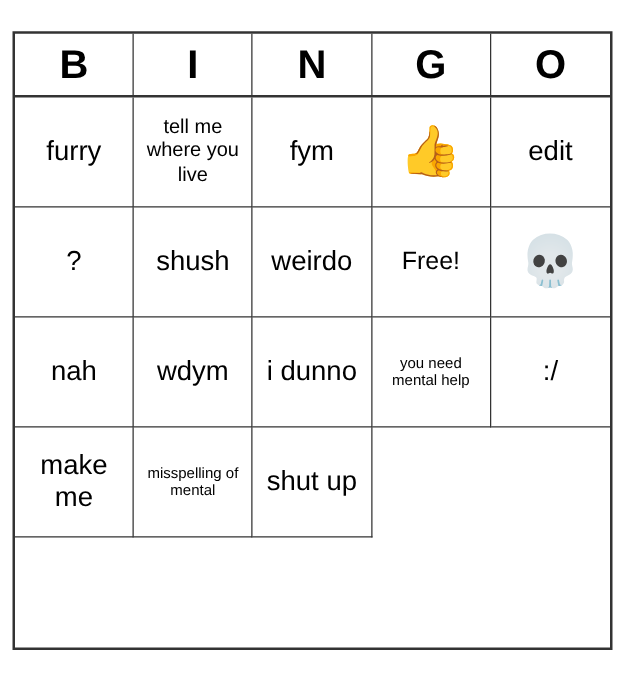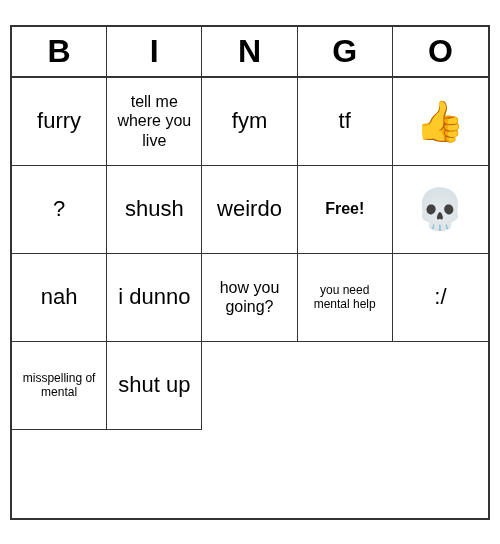--- a/index.html
+++ b/index.html
@@ -74,22 +74,22 @@
       font-size: 40px;
       line-height: 1;
     }
 
     .bingo-cell.large-text {
       font-size: 22px;
       font-weight: normal;
     }
 
     .bingo-cell.free {
-      font-size: 16px;
-      font-weight: bold;
+      font-size: 20px;
+      font-weight: normal;
     }
 
     .bingo-cell.small-text {
       font-size: 12px;
     }
 
     .bingo-cell.medium-text {
       font-size: 16px;
     }
   </style>
@@ -109,25 +109,25 @@
     <div class="bingo-cell large-text">
         <span>furry</span>
       </div>
     <div class="bingo-cell medium-text">
         <span>tell me where you live</span>
       </div>
     <div class="bingo-cell large-text">
         <span>fym</span>
       </div>
 
-    <div class="bingo-cell large-text">
-        <span>tf</span>
-      </div>
     <div class="bingo-cell">
         <span class="emoji">👍</span>
+      </div>
+    <div class="bingo-cell large-text">
+        <span>edit</span>
       </div>
     <div class="bingo-cell large-text">
         <span>?</span>
       </div>
 
     <div class="bingo-cell large-text">
         <span>shush</span>
       </div>
     <div class="bingo-cell large-text">
         <span>weirdo</span>
@@ -136,31 +136,34 @@
         <span>Free!</span>
       </div>
     <div class="bingo-cell">
         <span class="emoji">💀</span>
       </div>
     <div class="bingo-cell large-text">
         <span>nah</span>
       </div>
 
     <div class="bingo-cell large-text">
+        <span>wdym</span>
+      </div>
+    <div class="bingo-cell large-text">
         <span>i dunno</span>
-      </div>
-    <div class="bingo-cell medium-text">
-        <span>how you going?</span>
       </div>
     <div class="bingo-cell small-text">
         <span>you need mental help</span>
       </div>
 
     <div class="bingo-cell large-text">
         <span>:/</span>
+      </div>
+    <div class="bingo-cell large-text">
+        <span>make me</span>
       </div>
     <div class="bingo-cell small-text">
         <span>misspelling of mental</span>
       </div>
     <div class="bingo-cell large-text">
         <span>shut up</span>
       </div>
   </div>
 </div>
 

